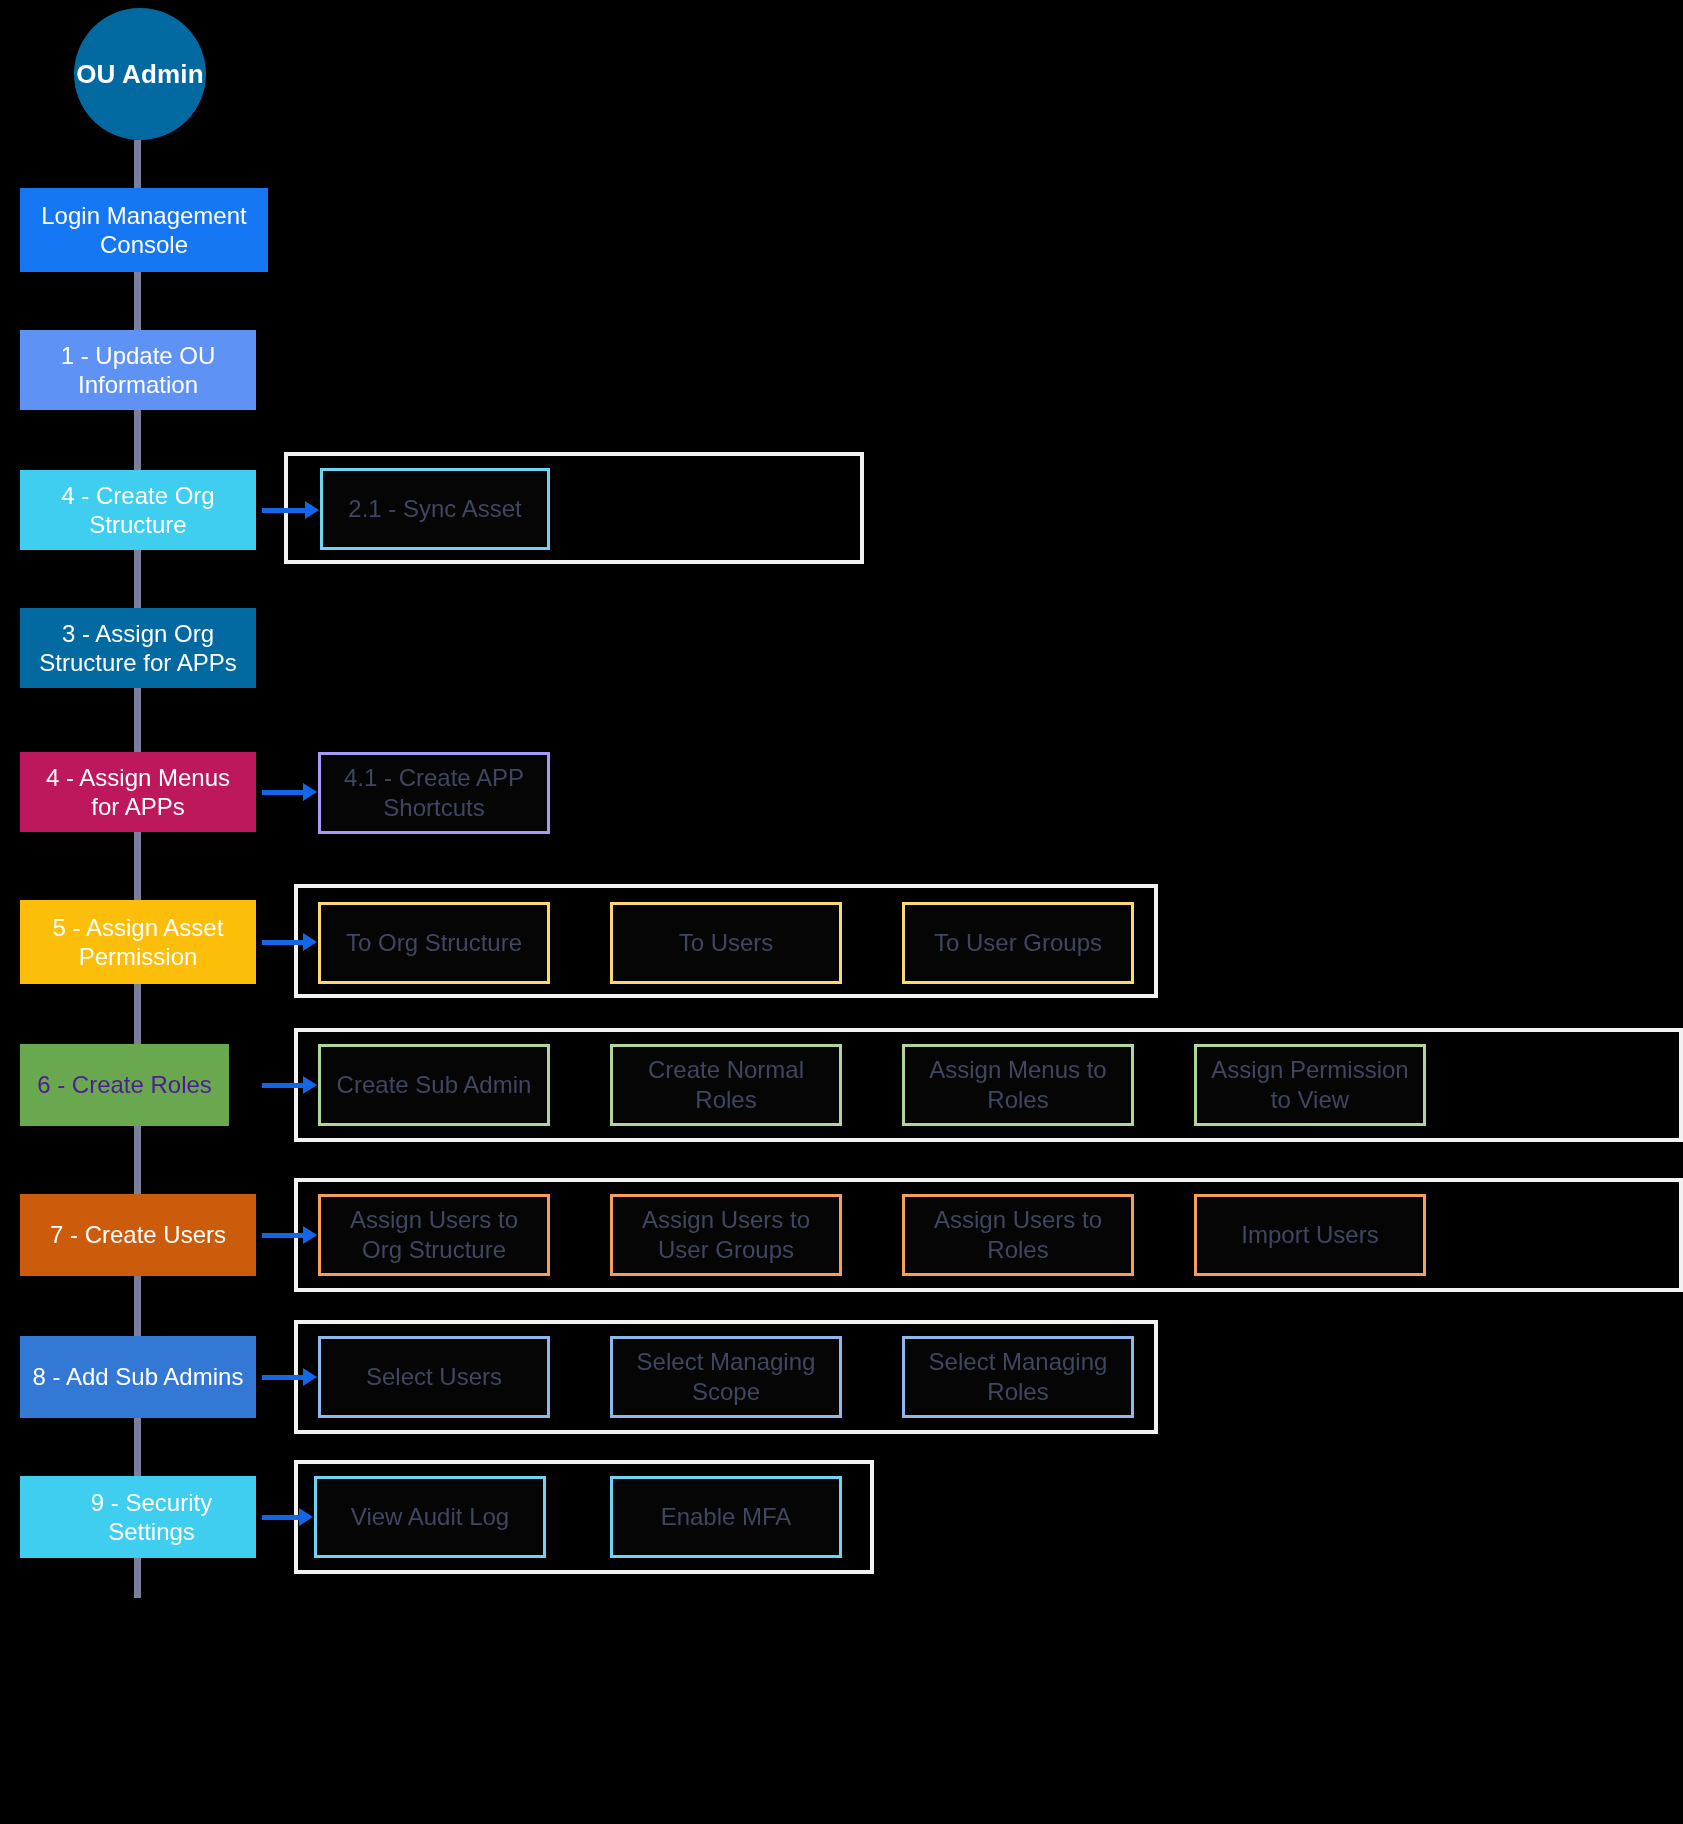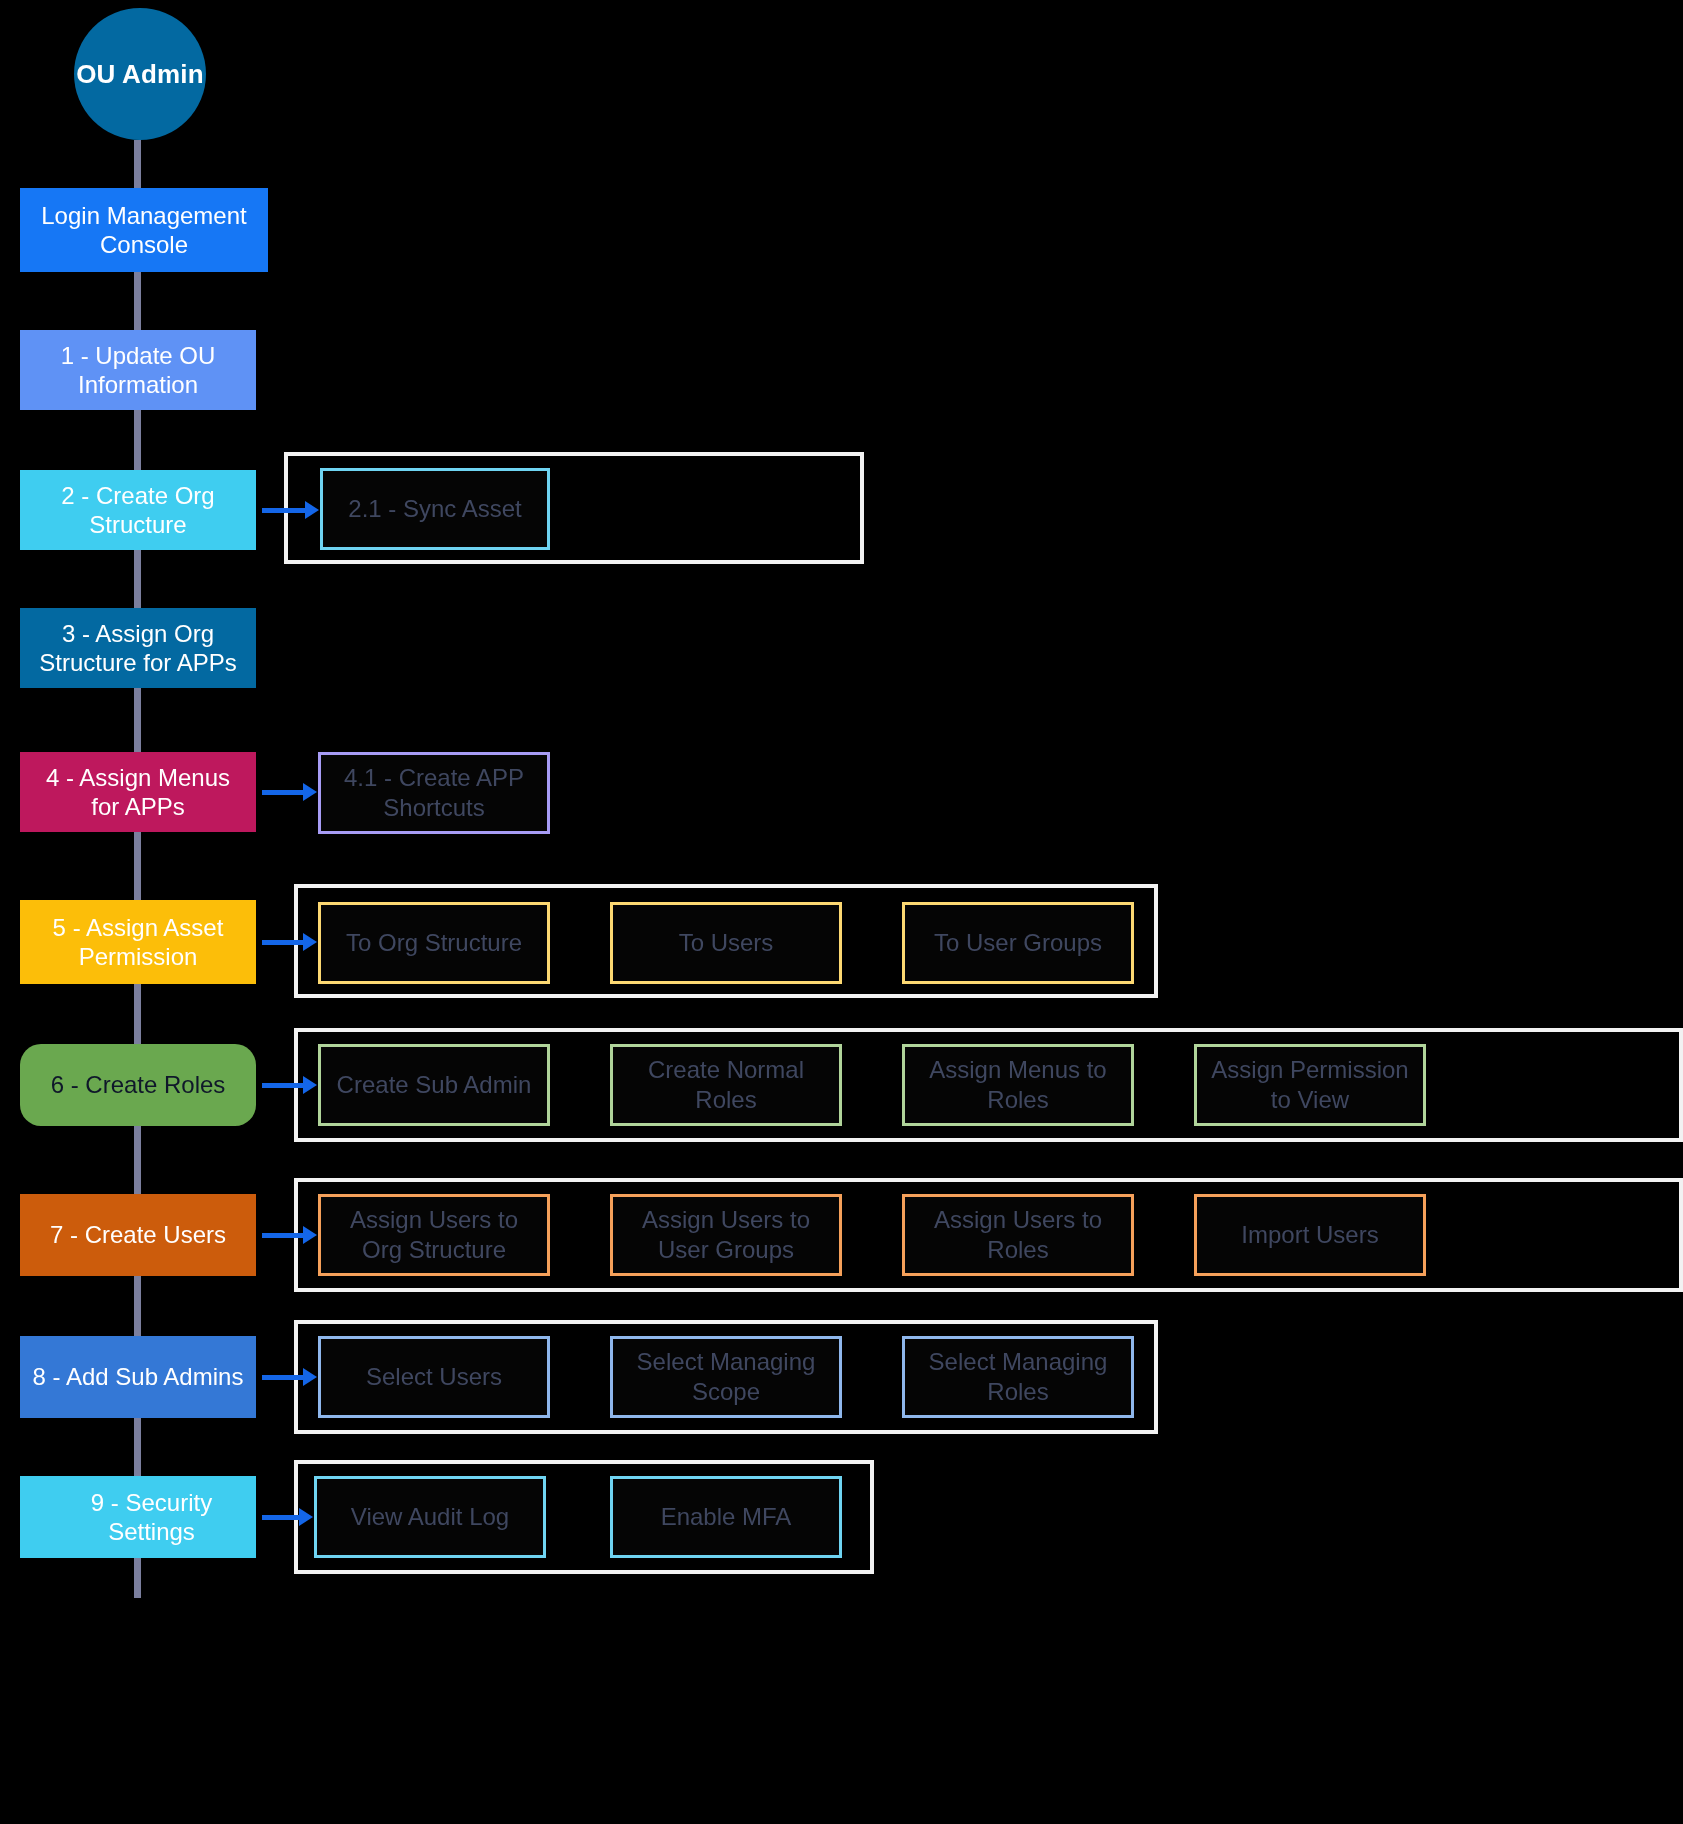--- a/index.html
+++ b/index.html
@@ -126,35 +126,35 @@
     <div class="group-panel" style="left: 294px; top: 1178px; width: 1389px; height: 114px; border-color: rgb(242, 242, 242);"></div>
     <div class="group-panel" style="left: 294px; top: 1320px; width: 864px; height: 114px; border-color: rgb(242, 242, 242);"></div>
     <div class="group-panel" style="left: 294px; top: 1460px; width: 580px; height: 114px; border-color: rgb(242, 242, 242);"></div>
     <div class="step-box" style="left: 20px; top: 188px; width: 248px; height: 84px; background: rgb(22, 119, 245); color: rgb(255, 255, 255);">
       <span>Login Management Console</span>
     </div>
     <div class="step-box" style="left: 20px; top: 330px; width: 236px; height: 80px; background: rgb(95, 146, 245); color: rgb(255, 255, 255);">
       <span>1 - Update OU Information</span>
     </div>
     <div class="step-box" style="left: 20px; top: 470px; width: 236px; height: 80px; background: rgb(63, 205, 240); color: rgb(255, 255, 255);">
-      <span>2 - Create Org Structure</span>
+      <span>4 - Create Org Structure</span>
     </div>
     <div class="arrow" style="left: 262px; top: 508px; width: 44px; background: rgb(20, 102, 232);"></div>
     <div class="step-box" style="left: 20px; top: 608px; width: 236px; height: 80px; background: #0369a1; color: rgb(255, 255, 255);">
       <span>3 - Assign Org Structure for APPs</span>
     </div>
     <div class="step-box" style="left: 20px; top: 752px; width: 236px; height: 80px; background: #be185d; color: rgb(255, 255, 255);">
       <span>4 - Assign Menus for APPs</span>
     </div>
     <div class="arrow" style="left: 262px; top: 790px; width: 42px; background: rgb(20, 102, 232);"></div>
     <div class="step-box" style="left: 20px; top: 900px; width: 236px; height: 84px; background: rgb(252, 190, 9); color: rgb(255, 255, 255);">
       <span>5 - Assign Asset Permission</span>
     </div>
     <div class="arrow" style="left: 262px; top: 940px; width: 42px; background: rgb(20, 102, 232);"></div>
-    <div class="step-box" style="left: 20px; top: 1044px; width: 236px; height: 82px; background: rgb(106, 168, 79); color: #0f172a; border-radius: 21px;">
+    <div class="step-box" style="left: 20px; top: 1044px; width: 209px; height: 82px; background: rgb(106, 168, 79); color: #4c1d95;">
       <span>6 - Create Roles</span>
     </div>
     <div class="arrow" style="left: 262px; top: 1083px; width: 42px; background: rgb(20, 102, 232);"></div>
     <div class="step-box" style="left: 20px; top: 1194px; width: 236px; height: 82px; background: rgb(204, 92, 12); color: rgb(255, 255, 255);">
       <span>7 - Create Users</span>
     </div>
     <div class="arrow" style="left: 262px; top: 1233px; width: 42px; background: rgb(20, 102, 232);"></div>
     <div class="step-box" style="left: 20px; top: 1336px; width: 236px; height: 82px; background: rgb(52, 120, 214); color: rgb(255, 255, 255);">
       <span>8 - Add Sub Admins</span>
     </div>

